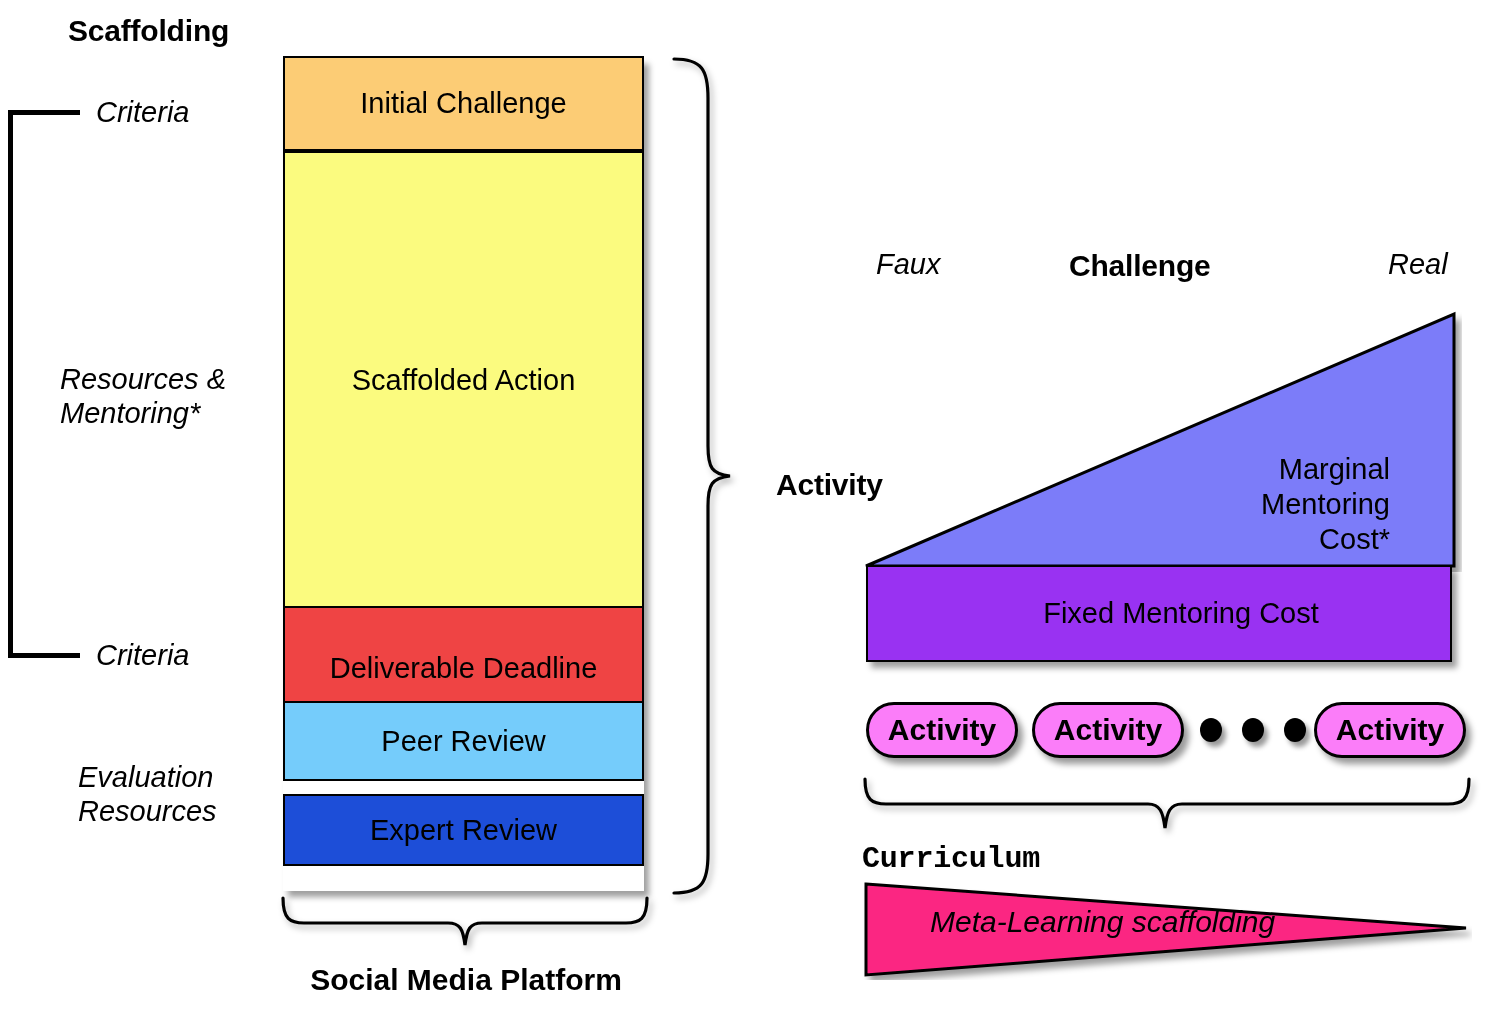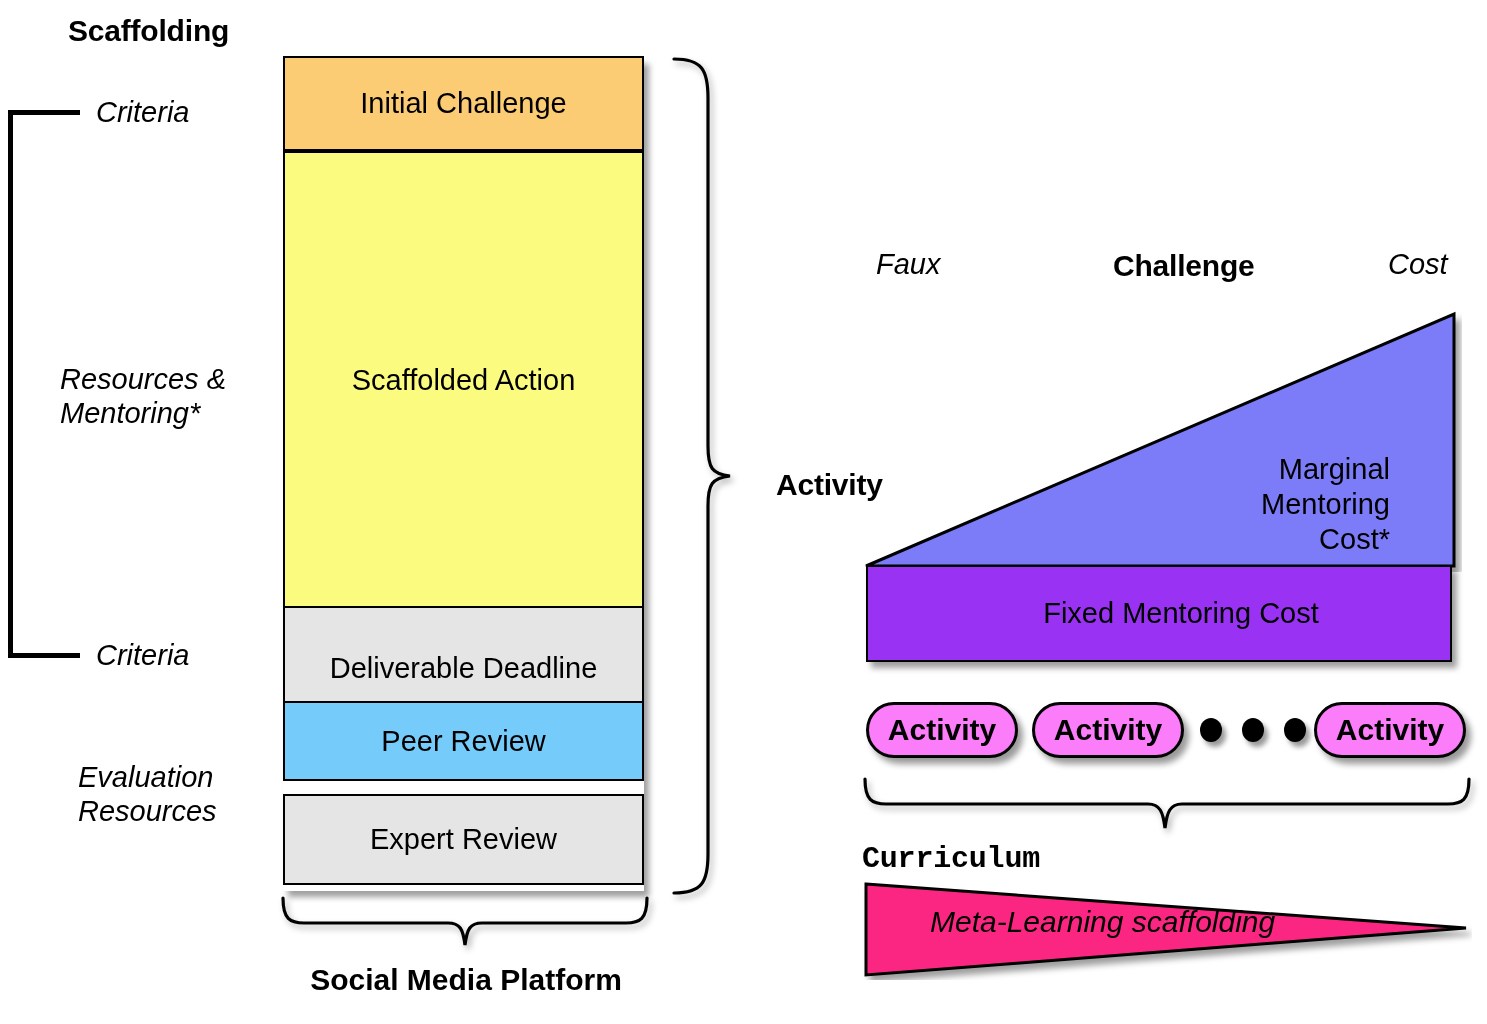--- a/index.html
+++ b/index.html
@@ -185,48 +185,48 @@
   <div class="label-italic">Resources</div>
 </div>
 
 <div class="abs" id="stack">
   <div class="stack-cell" id="cell-1" style="top: 93px; height: 459px; background: rgb(251, 251, 127);">
     <span class="box-text">Scaffolded Action</span>
   </div>
   <div class="stack-cell" id="cell-0" style="top: 0px; height: 95px; background: rgb(252, 204, 117);">
     <span class="box-text">Initial Challenge</span>
   </div>
-  <div class="stack-cell" id="cell-2" style="top: 550px; height: 125px; background: #e5e5e5;">
+  <div class="stack-cell" id="cell-2" style="top: 550px; height: 125px; background: #ef4444;">
     <span class="box-text">Deliverable Deadline</span>
   </div>
   <div class="stack-cell" id="cell-3" style="top: 645px; height: 80px; background: rgb(117, 204, 251);">
     <span class="box-text">Peer Review</span>
   </div>
-  <div class="stack-cell" id="cell-4" style="top: 738px; height: 91px; background: #e5e5e5;">
+  <div class="stack-cell" id="cell-4" style="top: 738px; height: 72px; background: #1d4ed8;">
     <span class="box-text">Expert Review</span>
   </div>
 </div>
 
 <svg class="brace-svg" style="left:280px; top:895px;" width="370" height="60" viewBox="0 0 370 60">
   <path class="brace-path" d="M3,3 C3,24 10,28 24,28 L168,28 C180,28 183,34 185,50 C187,34 190,28 202,28 L346,28 C360,28 367,24 367,3"></path>
 </svg>
 
 <div class="abs label-italic-bold" style="left:281px; top:963px; width:370px; text-align:center;">Social Media Platform</div>
 
 <svg class="brace-svg" style="left:668px; top:56px;" width="90" height="840" viewBox="0 0 90 840">
   <path class="brace-path" d="M6,3 C34,3 40,14 40,42 L40,390 C40,412 44,418 62,420 C44,422 40,428 40,450 L40,798 C40,826 34,837 6,837"></path>
 </svg>
 
 <div class="abs title-bold" style="left:776px; top:468px;">Activity</div>
 
 <div class="abs label-italic" style="left:876px; top:247px;">Faux</div>
 
-<div class="abs title-bold" style="left:1069px; top:249px;margin-left:44px;">Challenge</div>
-
-<div class="abs label-italic" style="left:1388px; top:247px;">Cost</div>
+<div class="abs title-bold" style="left:1069px; top:249px;">Challenge</div>
+
+<div class="abs label-italic" style="left:1388px; top:247px;">Real</div>
 
 <svg class="abs" id="tri-marginal-wrap" viewBox="0 0 600 262">
   <defs>
     <filter id="shadow-tri" x="-20%" y="-20%" width="160%" height="160%">
       <feDropShadow dx="5" dy="6" stdDeviation="3" flood-color="#000000" flood-opacity="0.38"></feDropShadow>
     </filter>
   </defs>
   <polygon id="tri-marginal-poly" points="4,256 592,4 592,256" stroke="#000000" stroke-width="3" filter="url(#shadow-tri)" fill="#7B7BF9"></polygon>
 </svg>
 

